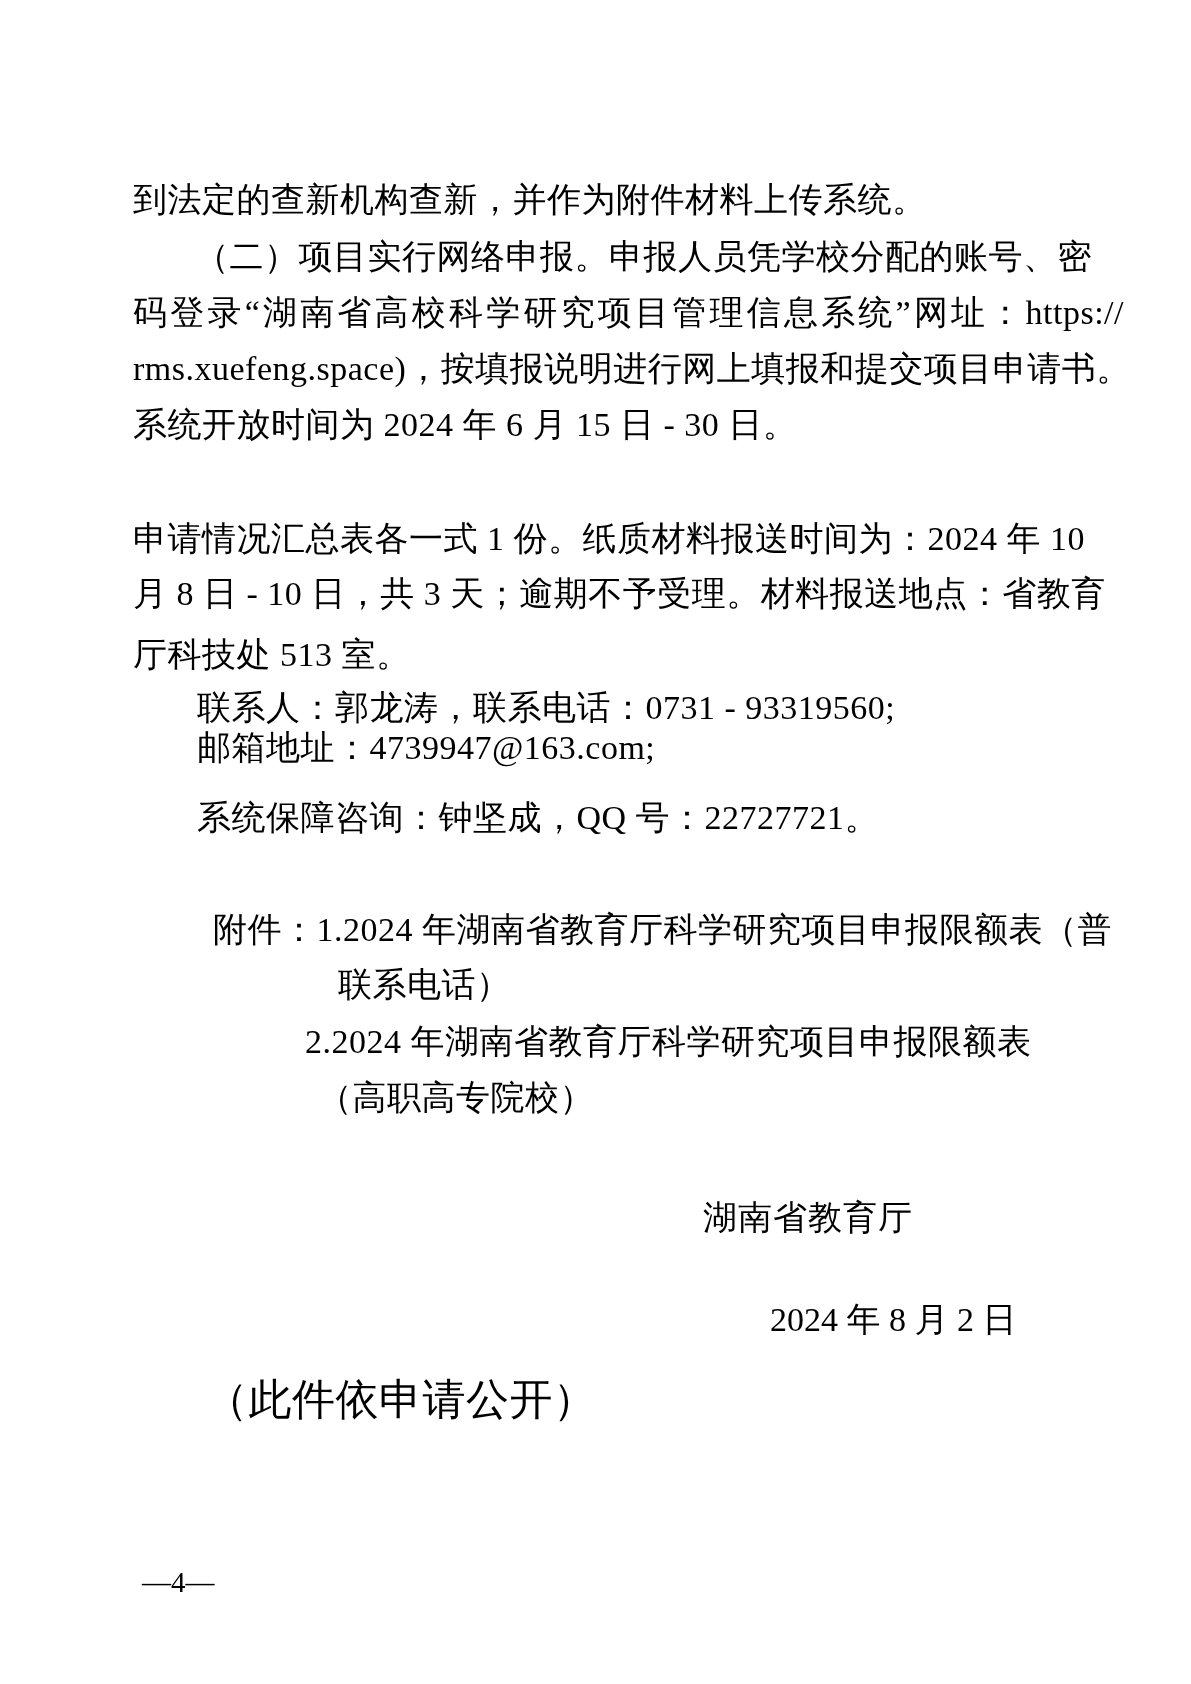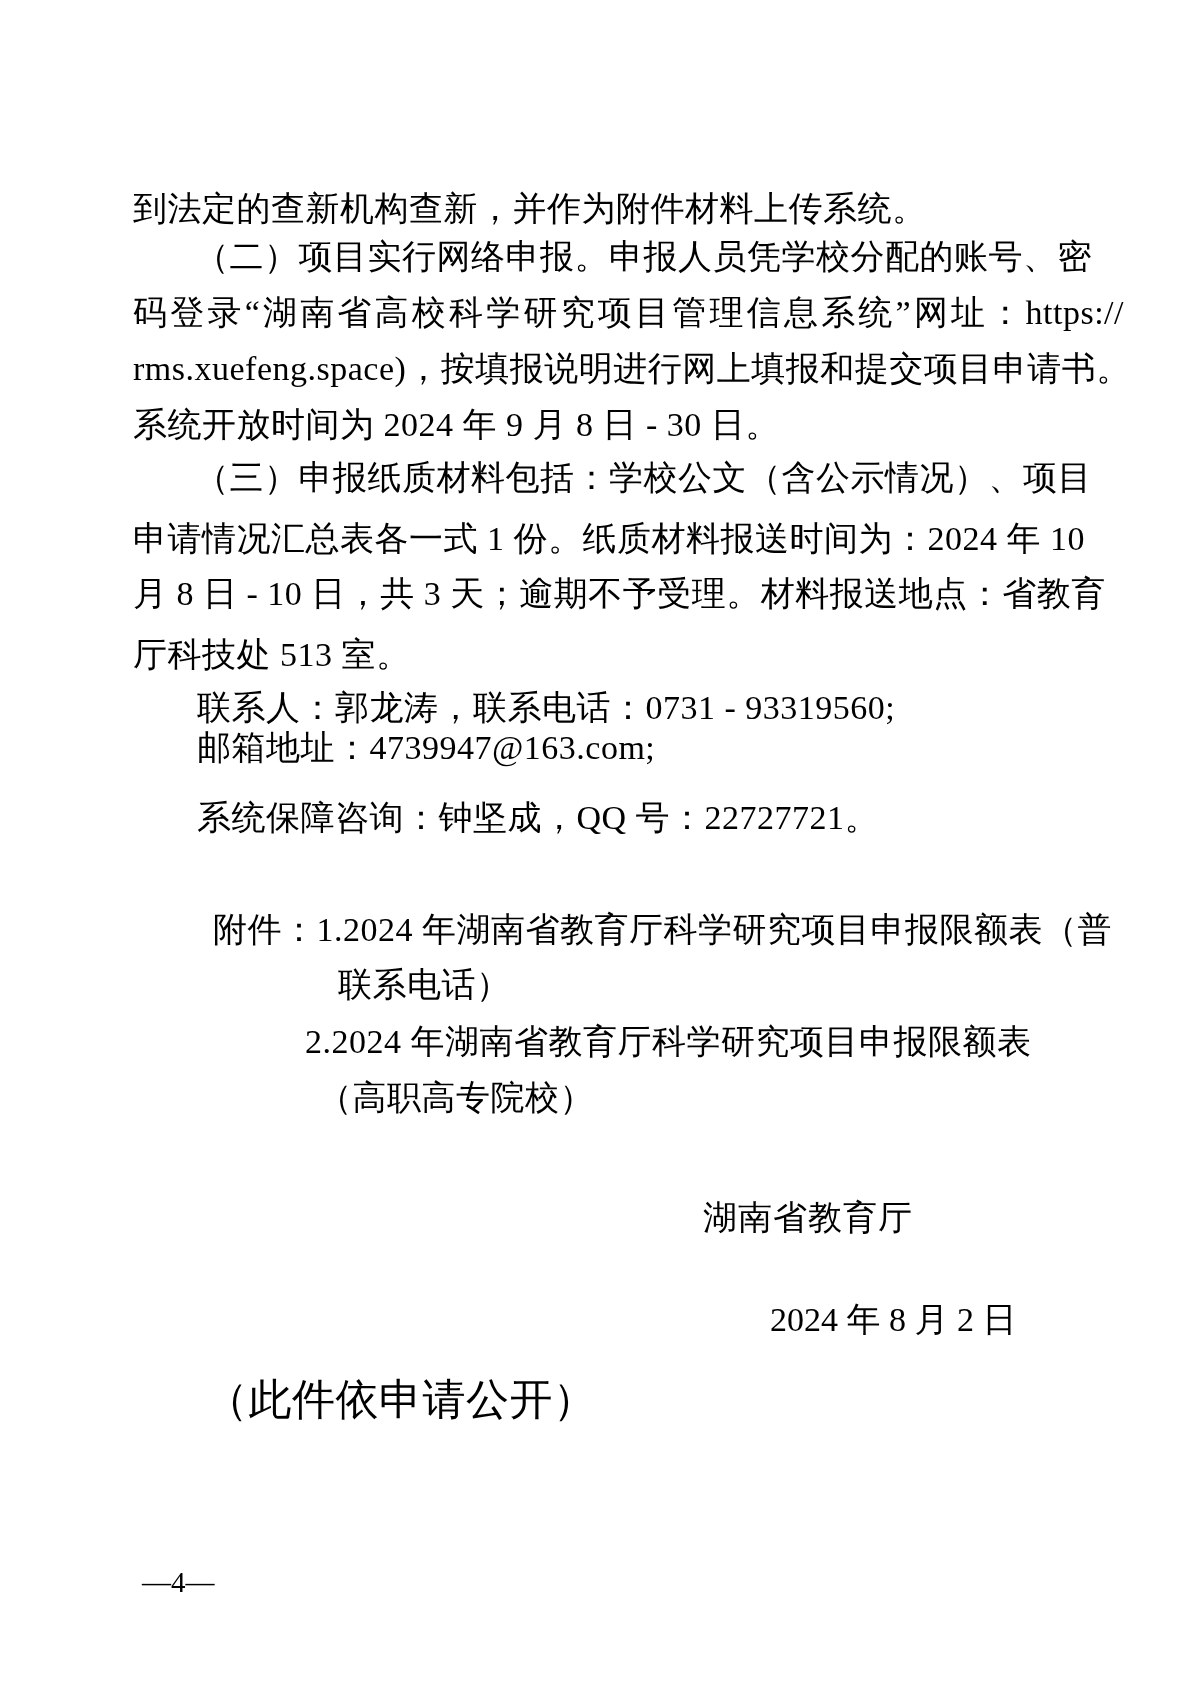--- a/index.html
+++ b/index.html
@@ -29,21 +29,21 @@
   
   .fill {
     text-align: justify;
     text-align-last: justify;
     text-justify: inter-character;
   }
   .indent2 { padding-left: 62px; }      
   .wide    { width: 991px; }            
 
   
-  .l1  { top: 189px; }
+  .l1  { top: 180px; }
   .l2  { top: 237px; }
   .l3  { top: 293px; }
   .l4  { top: 349px; }
   .l5  { top: 405px; }
   .l6  { top: 458px; }
   .l7  { top: 519px; }
   .l8  { top: 574px; }
   .l9  { top: 635px; }
   .l10 { top: 688px; left: 197px; width: 849px; }
   .l11 { top: 728px; left: 197px; width: 849px; }
@@ -91,23 +91,22 @@
 </head>
 <body>
 
 <div class="page">
 
   <div class="line l1">到法定的查新机构查新，并作为附件材料上传系统。</div>
 
   <div class="line l2 fill indent2">（二）项目实行网络申报。申报人员凭学校分配的账号、密</div>
   <div class="line l3 fill wide">码登录“湖南省高校科学研究项目管理信息系统”网址：https://</div>
   <div class="line l4 fill">rms.xuefeng.space)，按填报说明进行网上填报和提交项目申请书。</div>
-  <div class="line l5">系统开放时间为 2024 年 9 月 8 日 - 30 日。</div>
+  <div class="line l5">系统开放时间为 2024 年 6 月 15 日 - 30 日。</div>
 
-  <div class="line l6 fill indent2">（三）申报纸质材料包括：学校公文（含公示情况）、项目</div>
   <div class="line l7 fill">申请情况汇总表各一式 1 份。纸质材料报送时间为：2024 年 10</div>
   <div class="line l8 fill">月 8 日 - 10 日，共 3 天；逾期不予受理。材料报送地点：省教育</div>
   <div class="line l9">厅科技处 513 室。</div>
 
   <div class="line l10">联系人：郭龙涛，联系电话：0731 - 93319560;</div>
   <div class="line l11">邮箱地址：4739947@163.com;</div>
   <div class="line l12">系统保障咨询：钟坚成，QQ 号：22727721。</div>
 
   <div class="line l13">附件：1.2024 年湖南省教育厅科学研究项目申报限额表（普</div>
   <div class="line l14">联系电话）</div>

